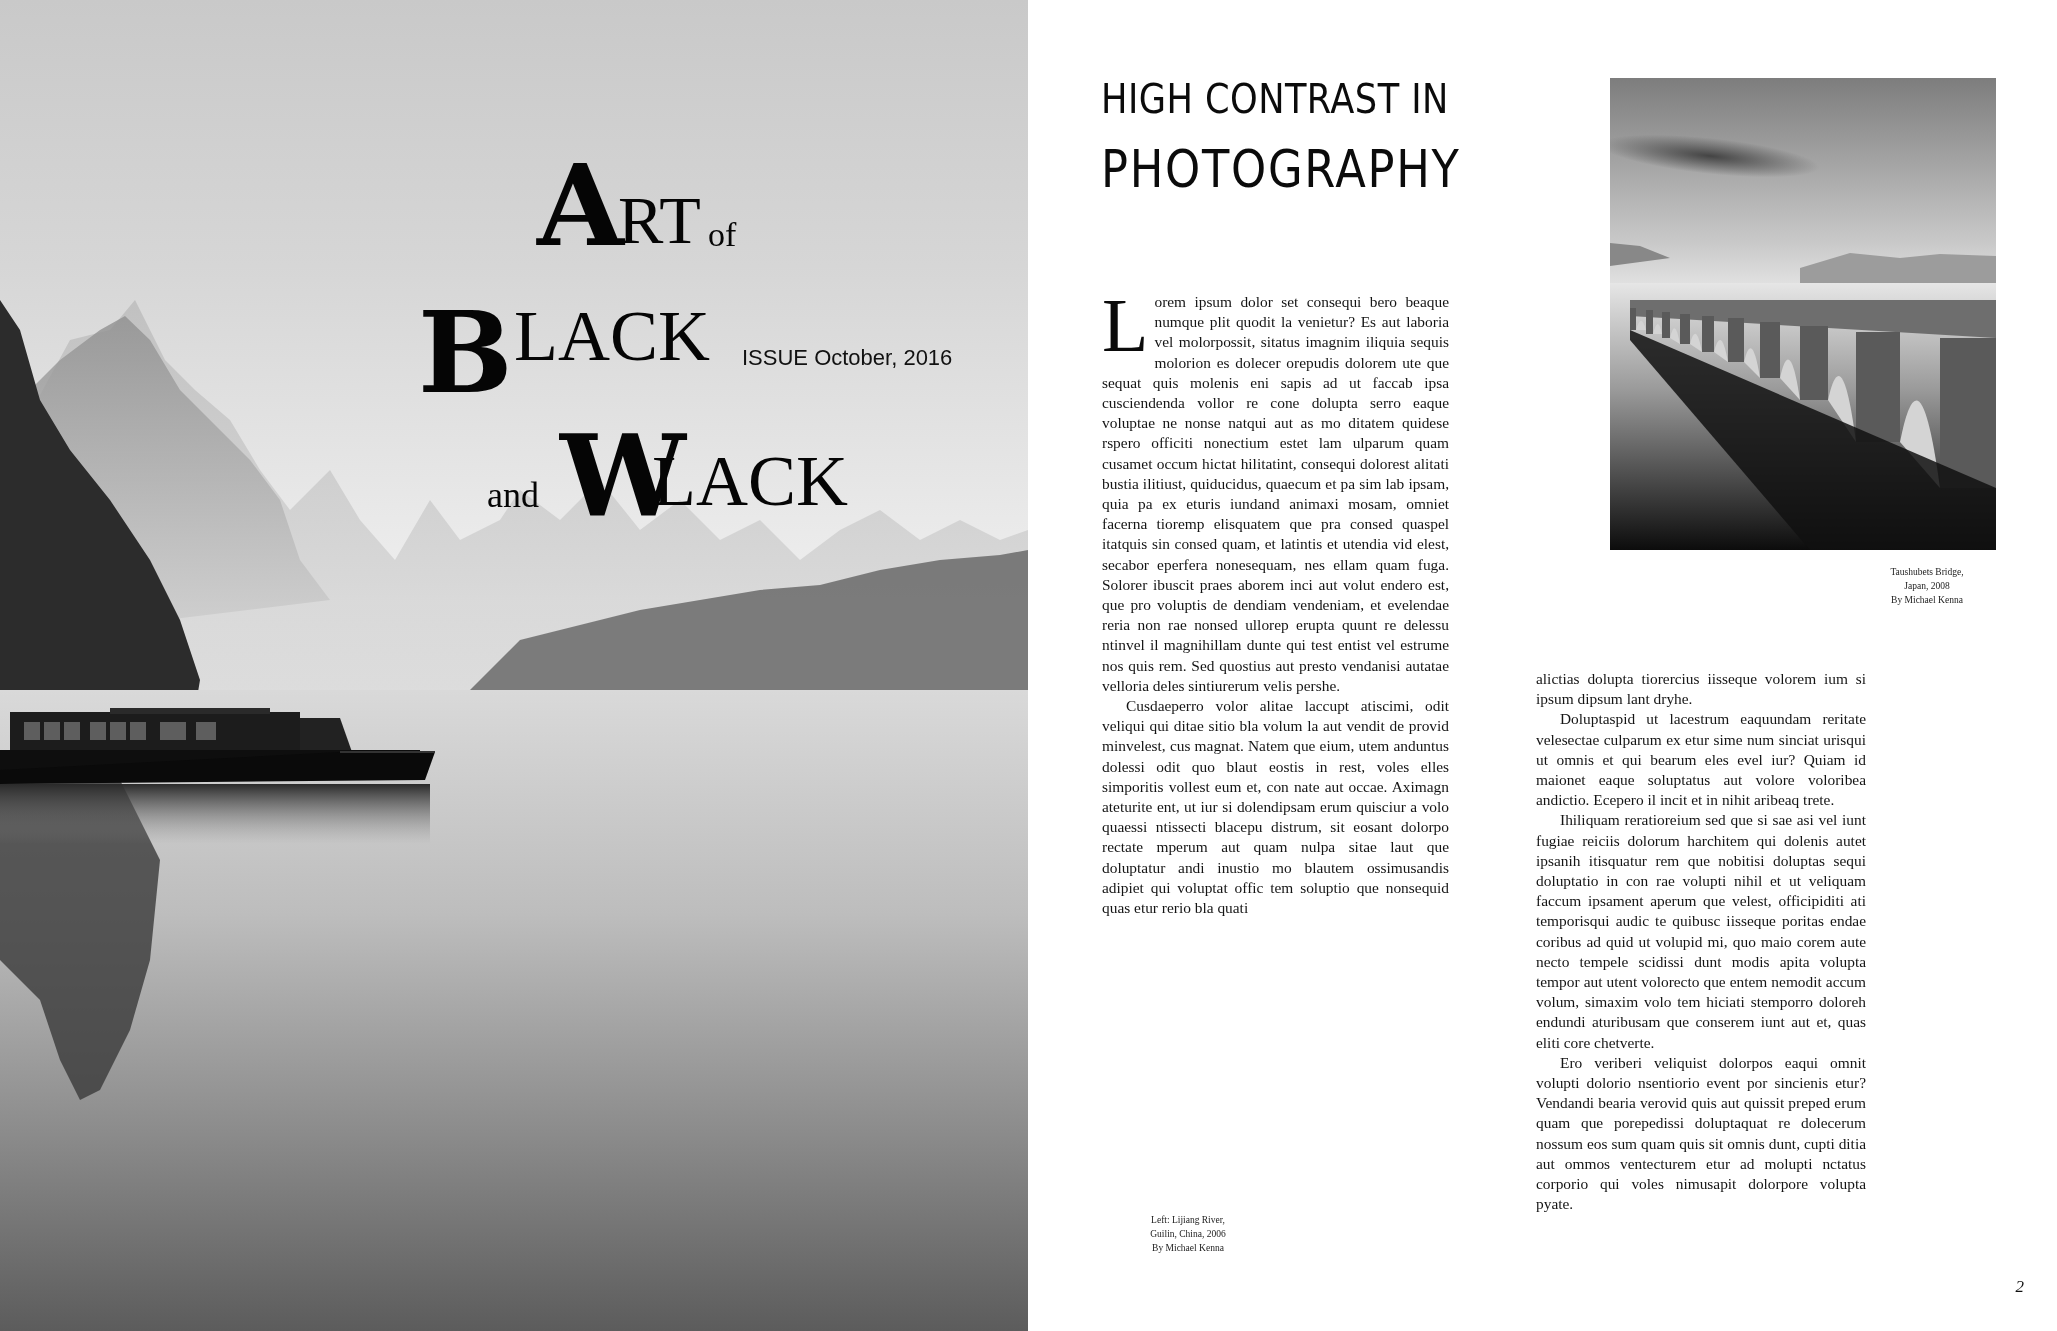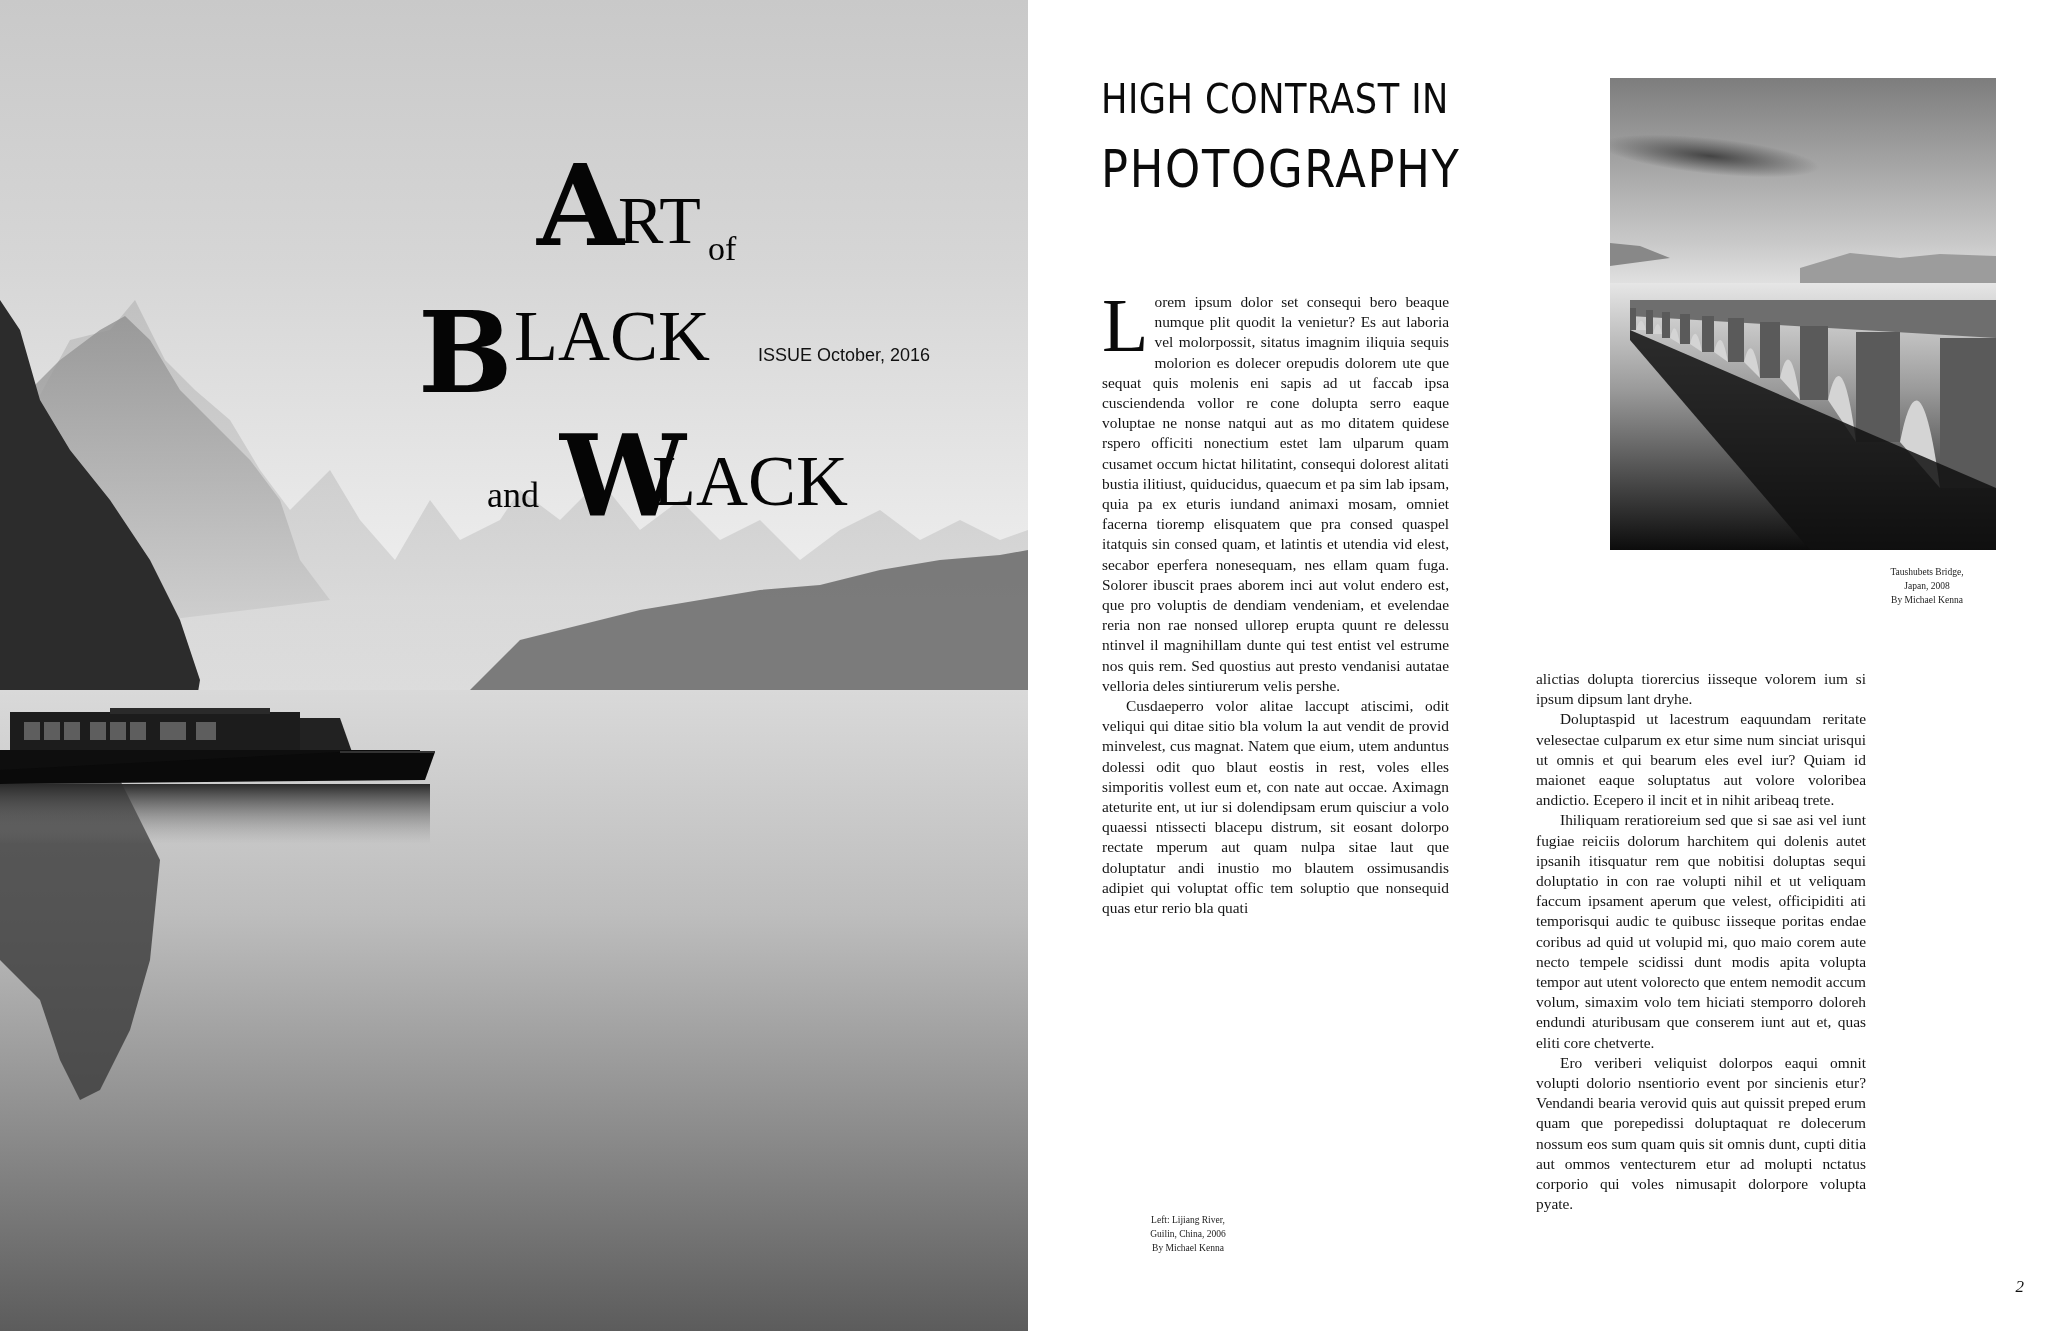--- a/index.html
+++ b/index.html
@@ -16,25 +16,25 @@
   }
   .left-page svg.scene { position: absolute; left: 0; top: 0; width: 1028px; height: 1331px; }
 
   .cover-title { position: absolute; left: 0; top: 0; width: 1028px; height: 560px; color: #050505; }
   .cover-title .big { font-family: "DejaVu Serif", "Liberation Serif", serif; font-weight: bold; position: absolute; line-height: 1; letter-spacing: -2px; }
   .cover-title .mid { font-family: "Liberation Serif", "DejaVu Serif", serif; font-weight: normal; position: absolute; line-height: 1; }
   .cover-title .small { font-family: "Liberation Serif", "DejaVu Serif", serif; position: absolute; line-height: 1; }
 
   .t-A { left: 537px; top: 150px; font-size: 112px; }
   .t-RT { left: 618px; top: 186px; font-size: 68px; }
-  .t-of { left: 708px; top: 232px; font-size: 34px; }
+  .t-of { left: 708px; top: 218px; font-size: 34px; }
 
   .t-B { left: 418px; top: 297px; font-size: 112px; }
   .t-LACK { left: 498px; top: 300px; font-size: 72px; margin-left: 16px; }
-  .issue { position: absolute; left: 758px; top: 345px; font-family: "Liberation Sans", "DejaVu Sans", sans-serif; font-size: 18px; color: #111; white-space: nowrap; }
+  .issue { position: absolute; left: 742px; top: 345px; font-family: "Liberation Sans", "DejaVu Sans", sans-serif; font-size: 22px; color: #111; white-space: nowrap; }
 
   .t-and { left: 487px; top: 477px; font-size: 36px; }
   .t-W { left: 560px; top: 420px; font-size: 112px; }
   .t-HITE { left: 652px; top: 445px; font-size: 72px; }
 
   
   .right-page { position: absolute; left: 1028px; top: 0; width: 1029px; height: 1331px; background: #fff; border-radius: 7px; }
 
   .headline {
     position: absolute; left: 73px; top: 70px; width: 420px;

